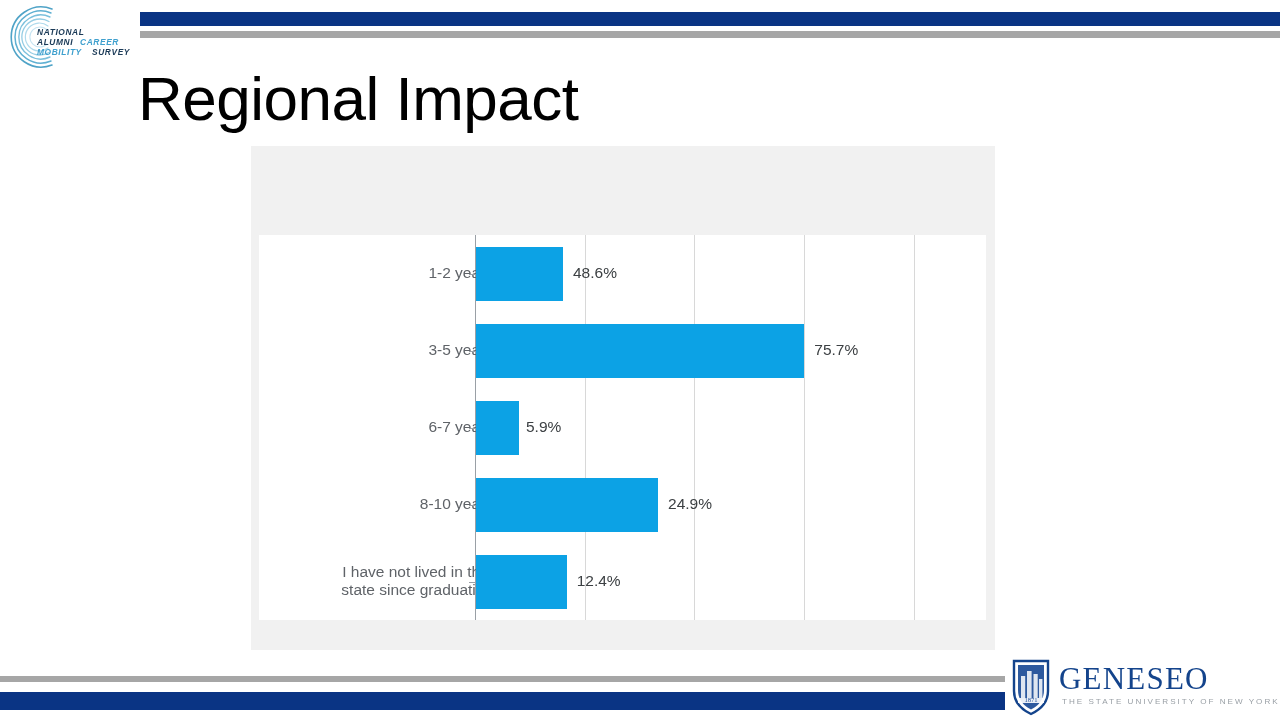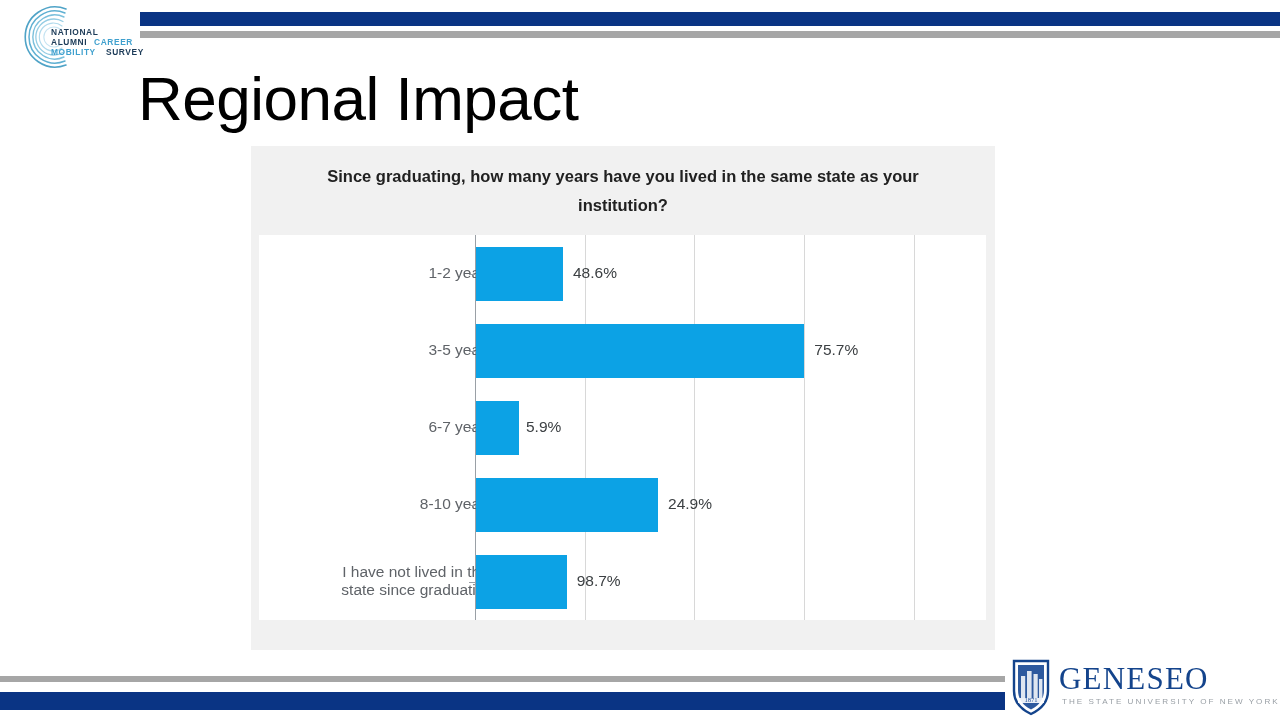--- a/index.html
+++ b/index.html
@@ -45,24 +45,25 @@
     left: 0px;
     top: 692px;
     width: 1005px;
     height: 18px;
     background: #0A3484;
   }
 
   
   .nacm-logo {
     position: absolute;
-    left: 20px;
+    left: 6px;
     top: 4px;
     width: 140px;
     height: 66px;
+    font-style: italic;
   }
   .nacm-logo svg { display:block; }
 
   
   .slide-title {
     position: absolute;
     left: 138px;
     top: 66px;
     font-size: 62px;
     line-height: 1.05;
@@ -186,21 +187,20 @@
       <text x="31" y="51" font-size="8.4" fill="#3FA0CE">MOBILITY</text>
       <text x="86" y="51" font-size="8.4" fill="#1B3A57">SURVEY</text>
     </g>
   </svg>
 </div>
 
 <div class="slide-title">Regional Impact</div>
 
 <div class="chart-card">
 
-  <div class="chart-title">Since graduating, how many years have you lived in the same state as your institution?</div>
 
   <div class="plot-area">
 
   <div class="gridline" style="left: 325.666px;"></div>
       <div class="gridline" style="left: 435.331px;"></div>
       <div class="gridline" style="left: 544.997px;"></div>
       <div class="gridline" style="left: 654.663px;"></div>
       <div class="axis-line"></div>
       <div class="bar-row" style="top: 0px;">
         <div class="cat-label" style="top: 28.5px;">1-2 years</div>
@@ -224,21 +224,21 @@
         <div class="cat-label" style="top: 259.5px;">8-10 years</div>
         <div class="tick-mark" style="top: 269.5px;"></div>
         <div class="bar" style="top: 242.5px; width: 182.045px; height: 54px; background: rgb(12, 162, 229);"></div>
         <div class="bar-value" style="left: 409.045px; top: 259.5px;">24.9%</div>
       </div>
       <div class="bar-row" style="top: 0px;">
         <div class="cat-label" style="top: 327.5px;">I have not lived in that
 state since graduating</div>
         <div class="tick-mark" style="top: 346.5px;"></div>
         <div class="bar" style="top: 319.5px; width: 90.657px; height: 54px; background: rgb(12, 162, 229);"></div>
-        <div class="bar-value" style="left: 317.657px; top: 336.5px;">98.7%</div>
+        <div class="bar-value" style="left: 317.657px; top: 336.5px;">12.4%</div>
       </div>
     </div>
 </div>
 
 <div class="geneseo-logo">
   <svg width="278" height="58" viewBox="0 0 278 58" xmlns="http://www.w3.org/2000/svg">
 
     <path d="M12 2 L46 2 L46 32 Q46 47 29 55 Q12 47 12 32 Z" fill="#FFFFFF" stroke="#14448C" stroke-width="2.4"></path>
     <path d="M16 6 L42 6 L42 31 Q42 44 29 50.5 Q16 44 16 31 Z" fill="#1B4B96" opacity="0.92"></path>
     <g fill="#FFFFFF" opacity="0.85">

